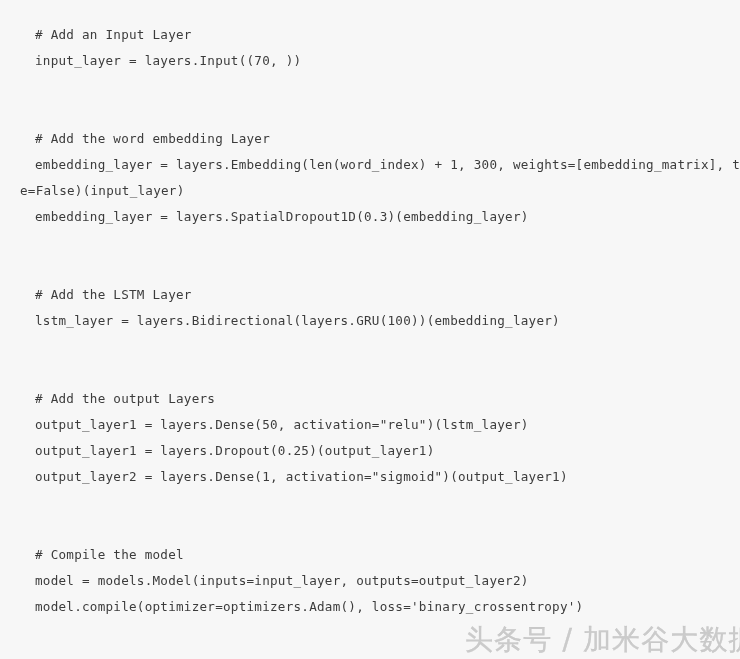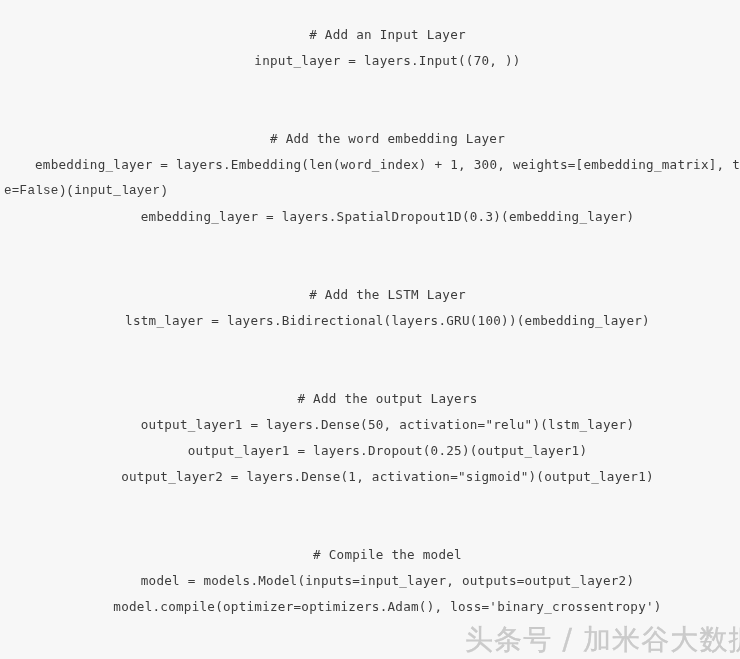--- a/index.html
+++ b/index.html
@@ -33,22 +33,22 @@
     font-size: 12.6px;
     color: #3c3c3c;
     white-space: pre;
     letter-spacing: 0.02em;
     padding-left: 8px;
     box-sizing: border-box;
   }
   .code-line.blank {
     color: transparent;
   }
-  .ind-0 { padding-left: 4px; font-family: Liberation Mono, monospace; }
-  .ind-1 { padding-left: 35px; text-align: center; }
+  .ind-0 { padding-left: 20px; }
+  .ind-1 { padding-left: 35px; }
   #watermark {
     position: absolute;
     left: 465px;
     top: 621px;
     width: 270px;
     height: 38px;
     display: flex;
     align-items: center;
     justify-content: flex-start;
     pointer-events: none;

